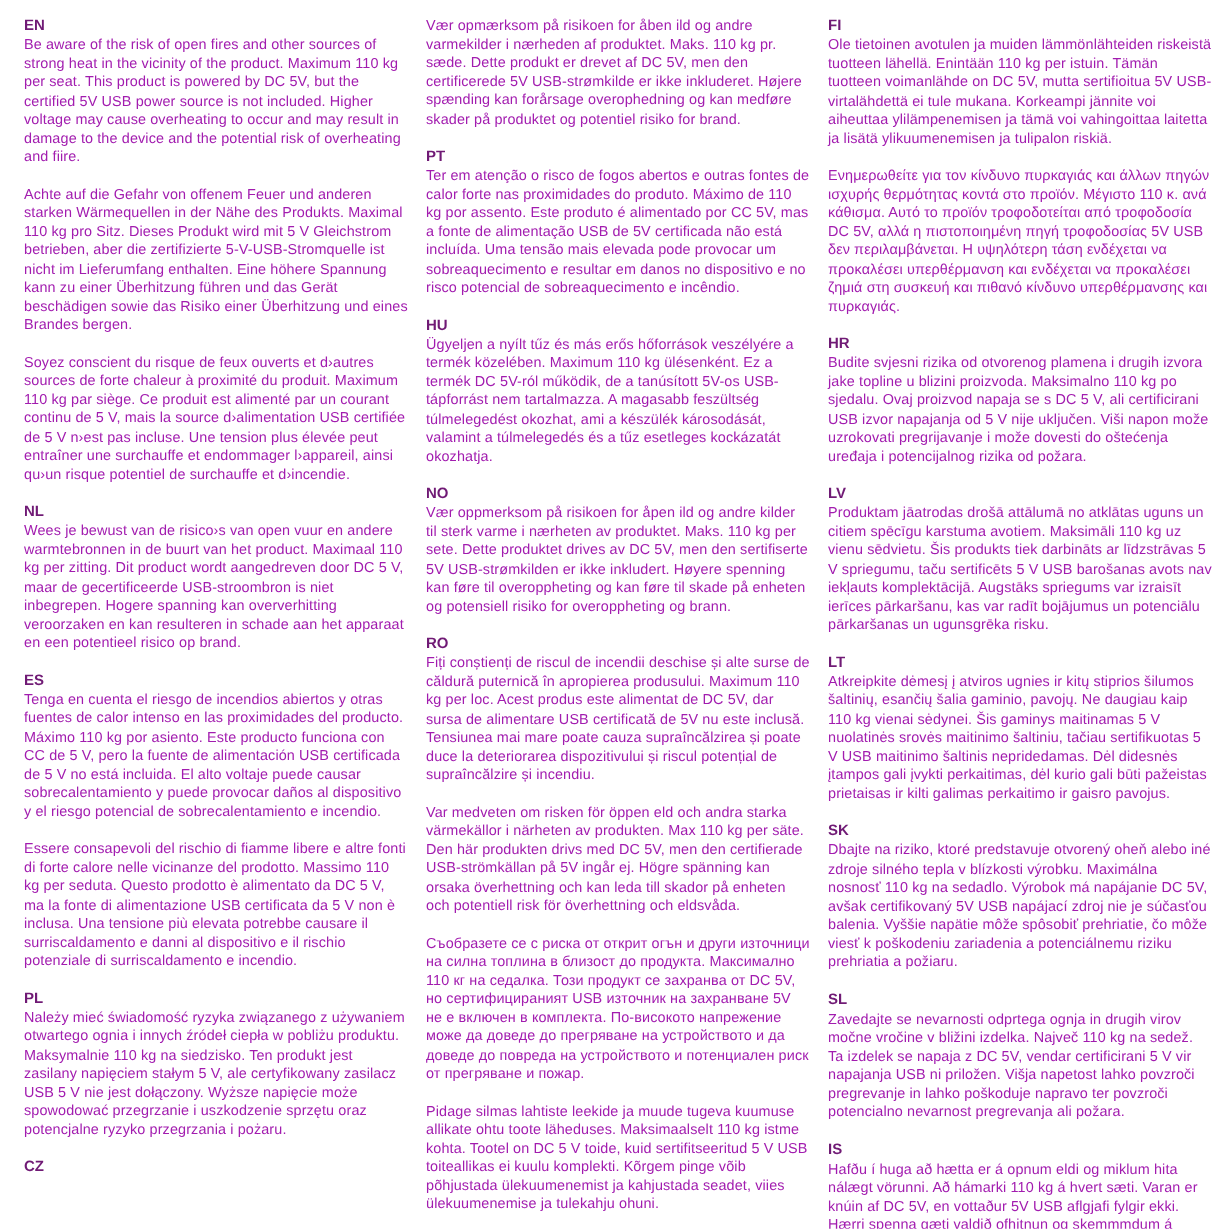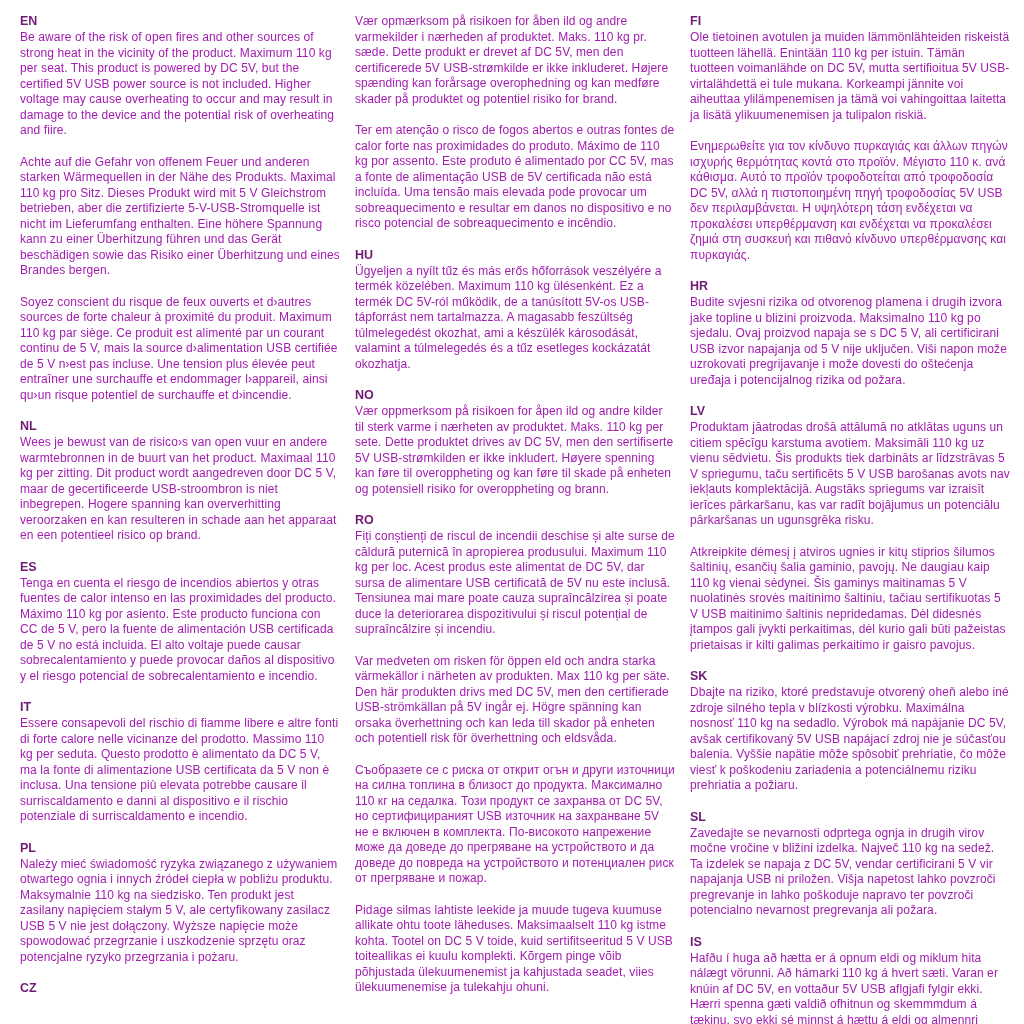--- a/index.html
+++ b/index.html
@@ -61,38 +61,38 @@
     </section>
     <section class="lang-section">
       <h3 class="lang-code">NL</h3>
       <p class="lang-text">Wees je bewust van de risico›s van open vuur en andere warmtebronnen in de buurt van het product. Maximaal 110 kg per zitting. Dit product wordt aangedreven door DC 5 V, maar de gecertificeerde USB-stroombron is niet inbegrepen. Hogere spanning kan oververhitting veroorzaken en kan resulteren in schade aan het apparaat en een potentieel risico op brand.</p>
     </section>
     <section class="lang-section">
       <h3 class="lang-code">ES</h3>
       <p class="lang-text">Tenga en cuenta el riesgo de incendios abiertos y otras fuentes de calor intenso en las proximidades del producto. Máximo 110 kg por asiento. Este producto funciona con CC de 5 V, pero la fuente de alimentación USB certificada de 5 V no está incluida. El alto voltaje puede causar sobrecalentamiento y puede provocar daños al dispositivo y el riesgo potencial de sobrecalentamiento e incendio.</p>
     </section>
     <section class="lang-section">
-      <h3 class="lang-code">IT</h3>
       <p class="lang-text">Essere consapevoli del rischio di fiamme libere e altre fonti di forte calore nelle vicinanze del prodotto. Massimo 110 kg per seduta. Questo prodotto è alimentato da DC 5 V, ma la fonte di alimentazione USB certificata da 5 V non è inclusa. Una tensione più elevata potrebbe causare il surriscaldamento e danni al dispositivo e il rischio potenziale di surriscaldamento e incendio.</p>
     </section>
     <section class="lang-section">
       <h3 class="lang-code">PL</h3>
       <p class="lang-text">Należy mieć świadomość ryzyka związanego z używaniem otwartego ognia i innych źródeł ciepła w pobliżu produktu. Maksymalnie 110 kg na siedzisko. Ten produkt jest zasilany napięciem stałym 5 V, ale certyfikowany zasilacz USB 5 V nie jest dołączony. Wyższe napięcie może spowodować przegrzanie i uszkodzenie sprzętu oraz potencjalne ryzyko przegrzania i pożaru.</p>
     </section>
     <section class="lang-section">
       <h3 class="lang-code">CZ</h3>
 
     </section>
   </div>
 
   <div class="col">
     <section class="lang-section">
       <p class="lang-text">Vær opmærksom på risikoen for åben ild og andre varmekilder i nærheden af produktet. Maks. 110 kg pr. sæde. Dette produkt er drevet af DC 5V, men den certificerede 5V USB-strømkilde er ikke inkluderet. Højere spænding kan forårsage overophedning og kan medføre skader på produktet og potentiel risiko for brand.</p>
     </section>
     <section class="lang-section">
+      <h3 class="lang-code">PT</h3>
       <p class="lang-text">Ter em atenção o risco de fogos abertos e outras fontes de calor forte nas proximidades do produto. Máximo de 110 kg por assento. Este produto é alimentado por CC 5V, mas a fonte de alimentação USB de 5V certificada não está incluída. Uma tensão mais elevada pode provocar um sobreaquecimento e resultar em danos no dispositivo e no risco potencial de sobreaquecimento e incêndio.</p>
     </section>
     <section class="lang-section">
       <h3 class="lang-code">HU</h3>
       <p class="lang-text">Ügyeljen a nyílt tűz és más erős hőforrások veszélyére a termék közelében. Maximum 110 kg ülésenként. Ez a termék DC 5V-ról működik, de a tanúsított 5V-os USB-tápforrást nem tartalmazza. A magasabb feszültség túlmelegedést okozhat, ami a készülék károsodását, valamint a túlmelegedés és a tűz esetleges kockázatát okozhatja.</p>
     </section>
     <section class="lang-section">
       <h3 class="lang-code">NO</h3>
       <p class="lang-text">Vær oppmerksom på risikoen for åpen ild og andre kilder til sterk varme i nærheten av produktet. Maks. 110 kg per sete. Dette produktet drives av DC 5V, men den sertifiserte 5V USB-strømkilden er ikke inkludert. Høyere spenning kan føre til overoppheting og kan føre til skade på enheten og potensiell risiko for overoppheting og brann.</p>
     </section>
@@ -121,20 +121,21 @@
     </section>
     <section class="lang-section">
       <h3 class="lang-code">HR</h3>
       <p class="lang-text">Budite svjesni rizika od otvorenog plamena i drugih izvora jake topline u blizini proizvoda. Maksimalno 110 kg po sjedalu. Ovaj proizvod napaja se s DC 5 V, ali certificirani USB izvor napajanja od 5 V nije uključen. Viši napon može uzrokovati pregrijavanje i može dovesti do oštećenja uređaja i potencijalnog rizika od požara.</p>
     </section>
     <section class="lang-section">
       <h3 class="lang-code">LV</h3>
       <p class="lang-text">Produktam jāatrodas drošā attālumā no atklātas uguns un citiem spēcīgu karstuma avotiem. Maksimāli 110 kg uz vienu sēdvietu. Šis produkts tiek darbināts ar līdzstrāvas 5 V spriegumu, taču sertificēts 5 V USB barošanas avots nav iekļauts komplektācijā. Augstāks spriegums var izraisīt ierīces pārkaršanu, kas var radīt bojājumus un potenciālu pārkaršanas un ugunsgrēka risku.</p>
     </section>
     <section class="lang-section">
+      <h3 class="lang-code">LT</h3>
       <p class="lang-text">Atkreipkite dėmesį į atviros ugnies ir kitų stiprios šilumos šaltinių, esančių šalia gaminio, pavojų. Ne daugiau kaip 110 kg vienai sėdynei. Šis gaminys maitinamas 5 V nuolatinės srovės maitinimo šaltiniu, tačiau sertifikuotas 5 V USB maitinimo šaltinis nepridedamas. Dėl didesnės įtampos gali įvykti perkaitimas, dėl kurio gali būti pažeistas prietaisas ir kilti galimas perkaitimo ir gaisro pavojus.</p>
     </section>
     <section class="lang-section">
       <h3 class="lang-code">SK</h3>
       <p class="lang-text">Dbajte na riziko, ktoré predstavuje otvorený oheň alebo iné zdroje silného tepla v blízkosti výrobku. Maximálna nosnosť 110 kg na sedadlo. Výrobok má napájanie DC 5V, avšak certifikovaný 5V USB napájací zdroj nie je súčasťou balenia. Vyššie napätie môže spôsobiť prehriatie, čo môže viesť k poškodeniu zariadenia a potenciálnemu riziku prehriatia a požiaru.</p>
     </section>
     <section class="lang-section">
       <h3 class="lang-code">SL</h3>
       <p class="lang-text">Zavedajte se nevarnosti odprtega ognja in drugih virov močne vročine v bližini izdelka. Največ 110 kg na sedež. Ta izdelek se napaja z DC 5V, vendar certificirani 5 V vir napajanja USB ni priložen. Višja napetost lahko povzroči pregrevanje in lahko poškoduje napravo ter povzroči potencialno nevarnost pregrevanja ali požara.</p>
     </section>

